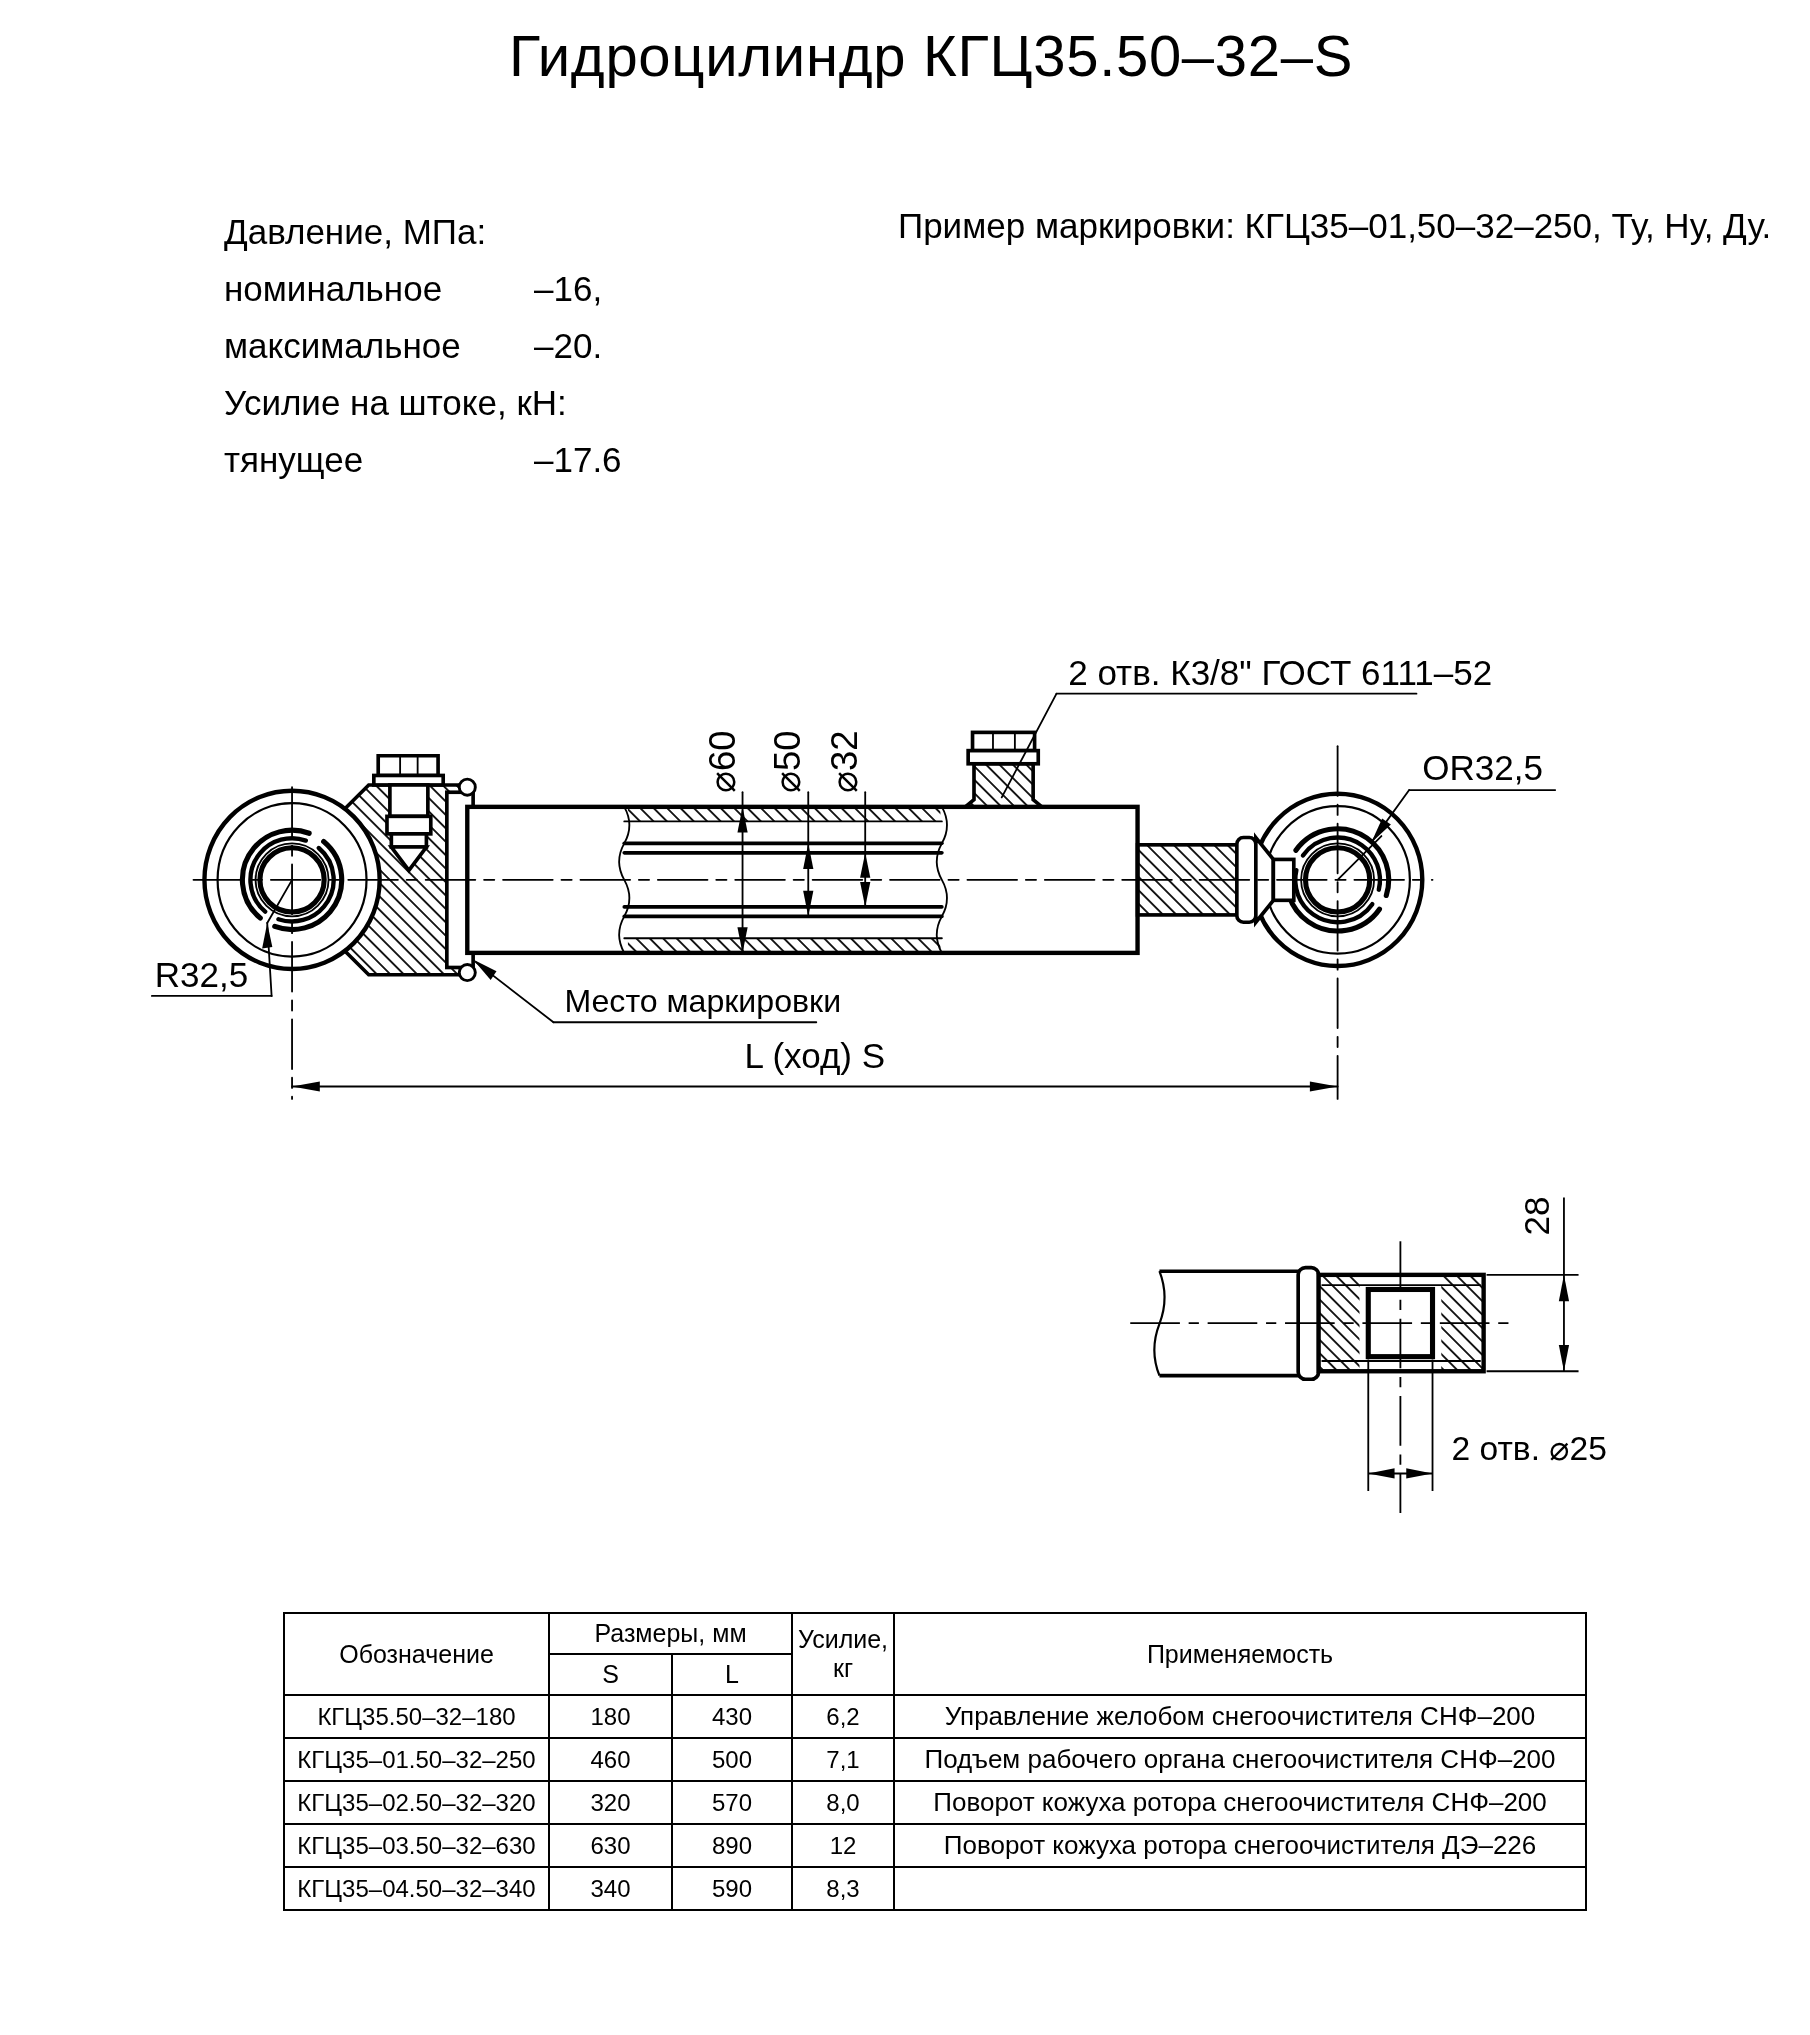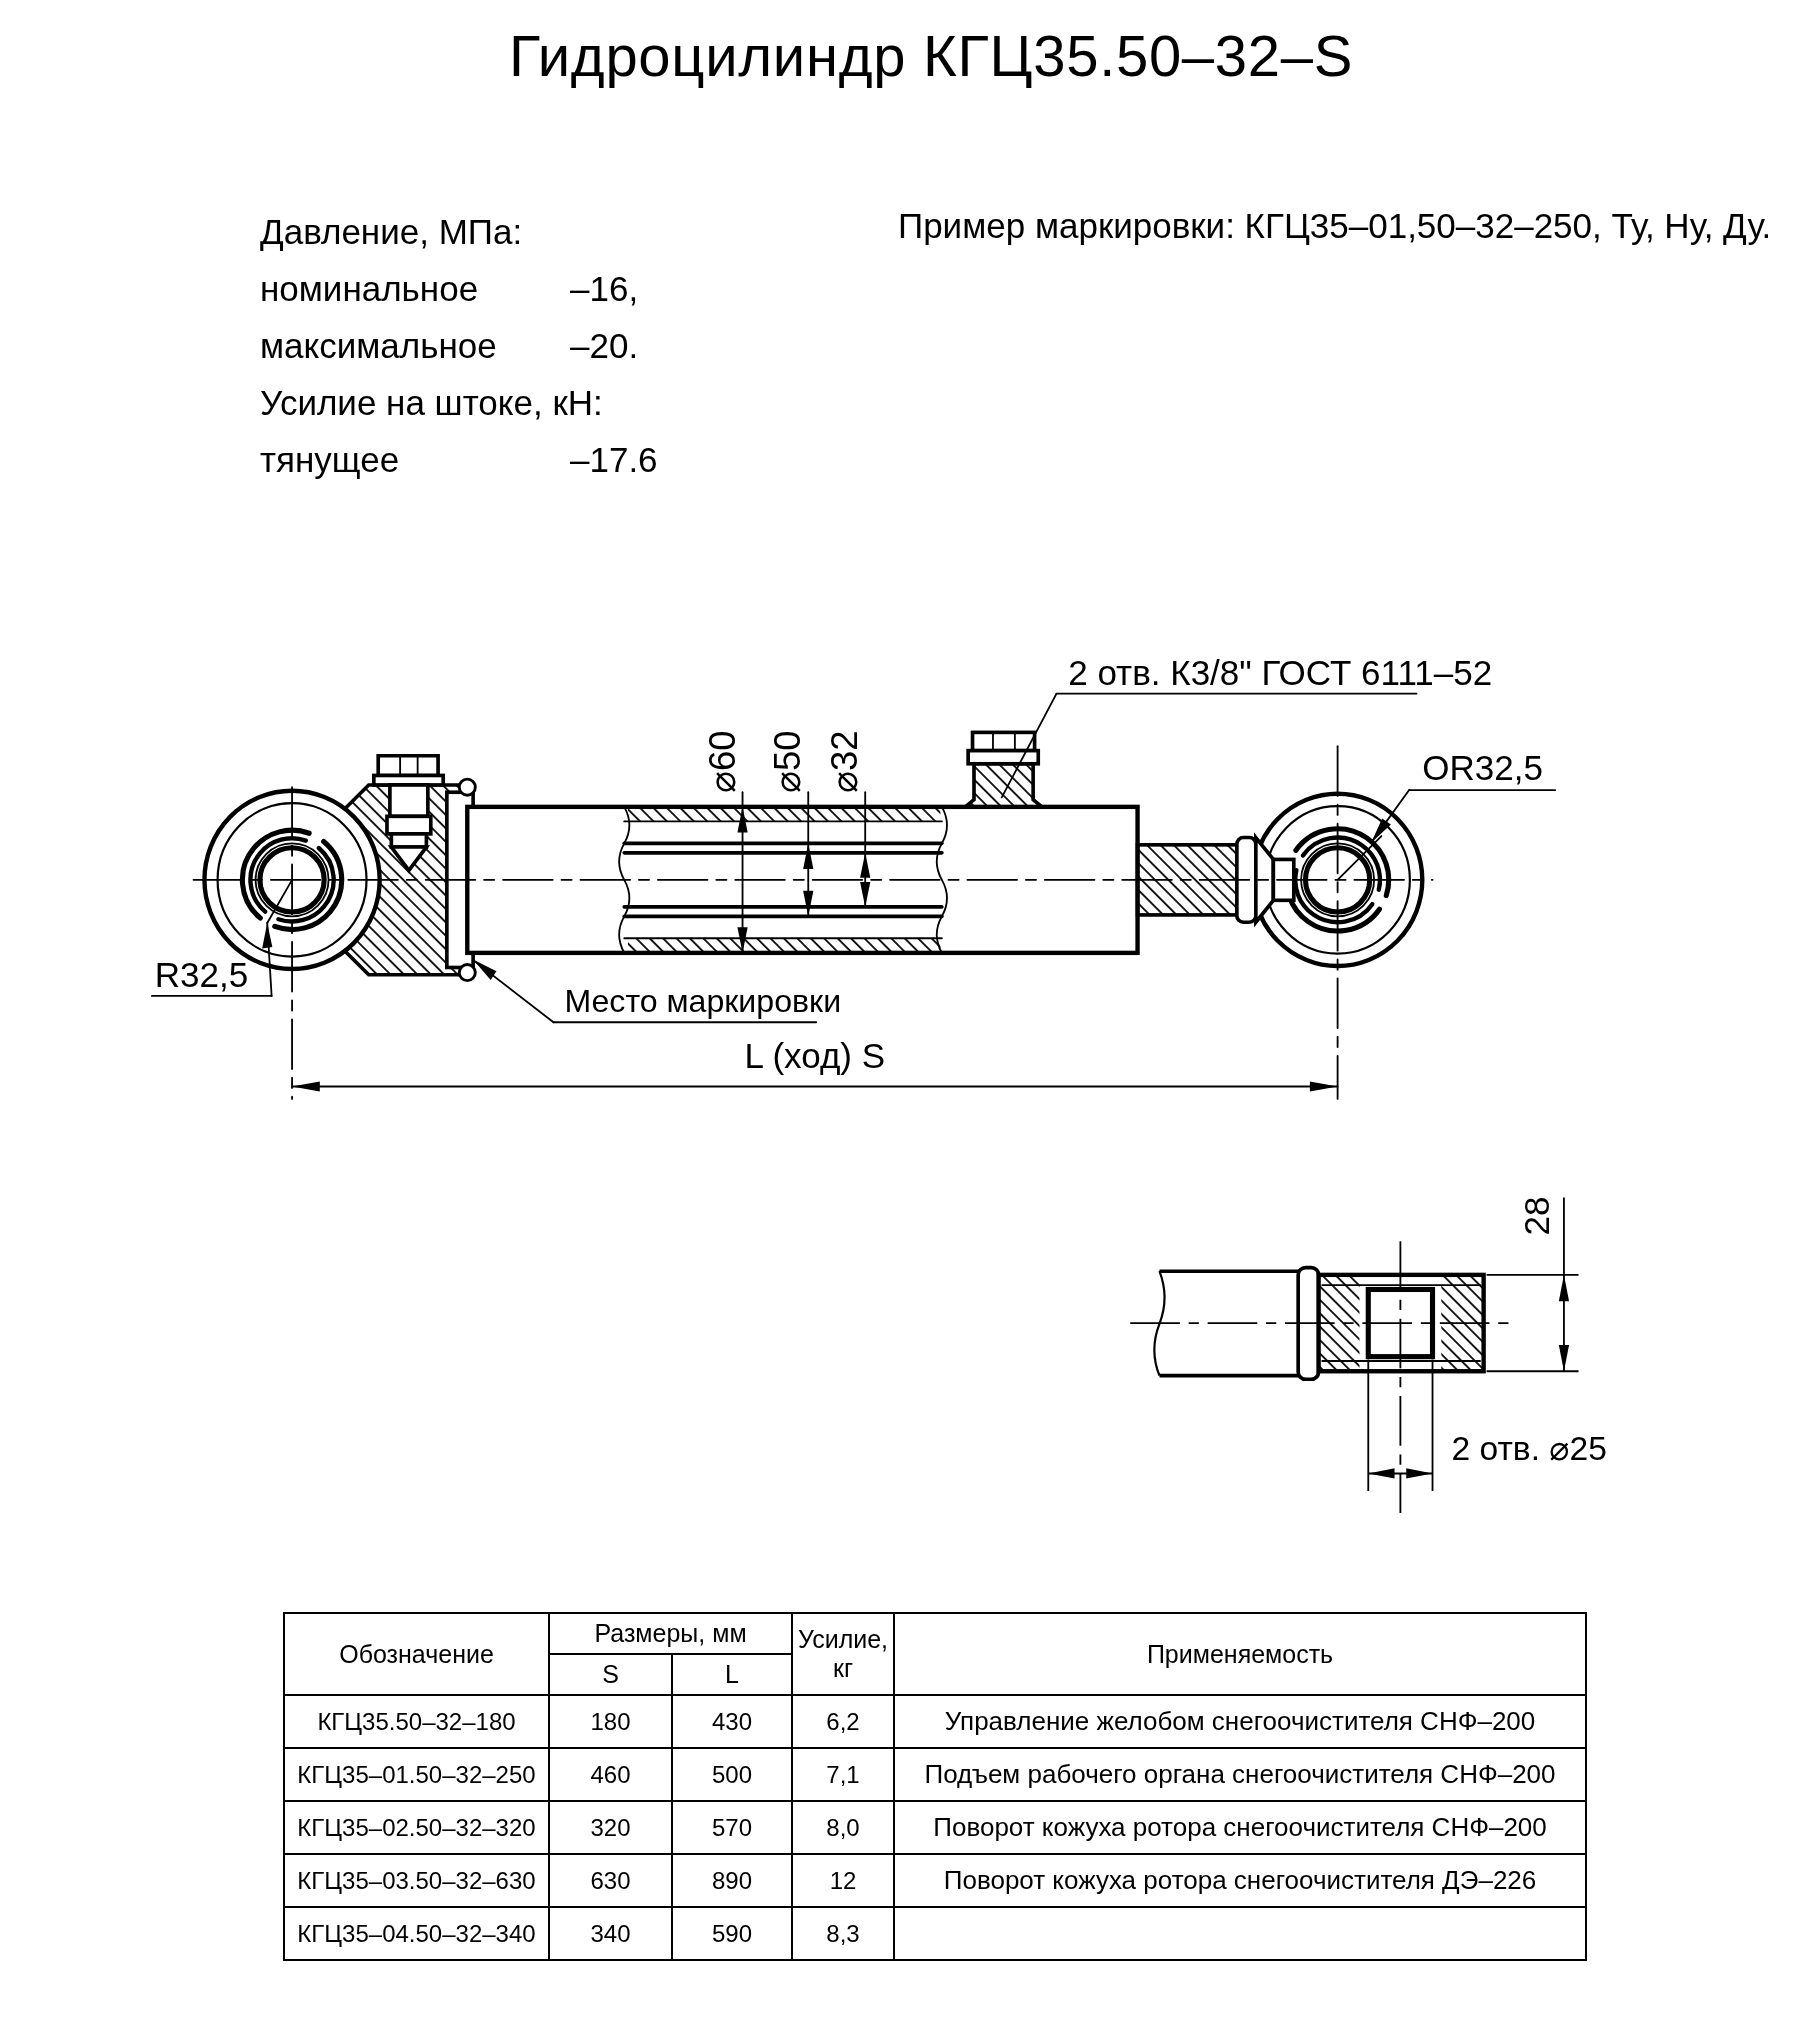--- a/index.html
+++ b/index.html
@@ -2,31 +2,31 @@
 <html style="font-size:11.7px"><head>
 <meta charset="utf-8">
 <style>
   html,body{margin:0;padding:0;background:#fff;}
   body{width:1810px;height:2035px;position:relative;overflow:hidden;
        font-family:"Liberation Sans","DejaVu Sans",sans-serif;color:#000;}
   .abs{position:absolute;}
   #title{top:22px;left:409px;width:1044px;text-align:center;font-size:58px;
          letter-spacing:0.7px;white-space:nowrap;}
   #specs{top:203px;left:224px;font-size:35px;}
-  .spec-row{height:57px;line-height:57px;white-space:nowrap;position:relative;width:511px;margin-left:36px;}
+  .spec-row{height:57px;line-height:57px;white-space:nowrap;position:relative;width:511px;}
   .spec-val{position:absolute;left:310px;top:0;}
   #example{top:206px;left:898px;font-size:35px;white-space:nowrap;text-align:right;}
   svg text{font-family:"Liberation Sans","DejaVu Sans",sans-serif;fill:#000;}
   #spectable{top:1612px;left:283px;border-collapse:collapse;table-layout:fixed;
              width:1304px;font-size:24px;}
   #spectable th,#spectable td{border:2.2px solid #000;padding:0;text-align:center;
              vertical-align:middle;font-weight:normal;overflow:hidden;white-space:nowrap;}
   #spectable thead th{font-size:25px;}
   #spectable thead tr{height:41px;}
-  #spectable tbody tr{height:53px;border-radius:20px;}
+  #spectable tbody tr{height:43px;border-radius:20px;}
   #spectable td.app{font-size:26px;}
   #spectable{border:2.9px solid #000;}
 </style>
 </head>
 <body>
 
 <div id="title" class="abs">Гидроцилиндр КГЦ35.50–32–S</div>
 
 <div id="specs" class="abs">
   <div class="spec-row"><span>Давление, МПа:</span><span class="spec-val"></span></div>

